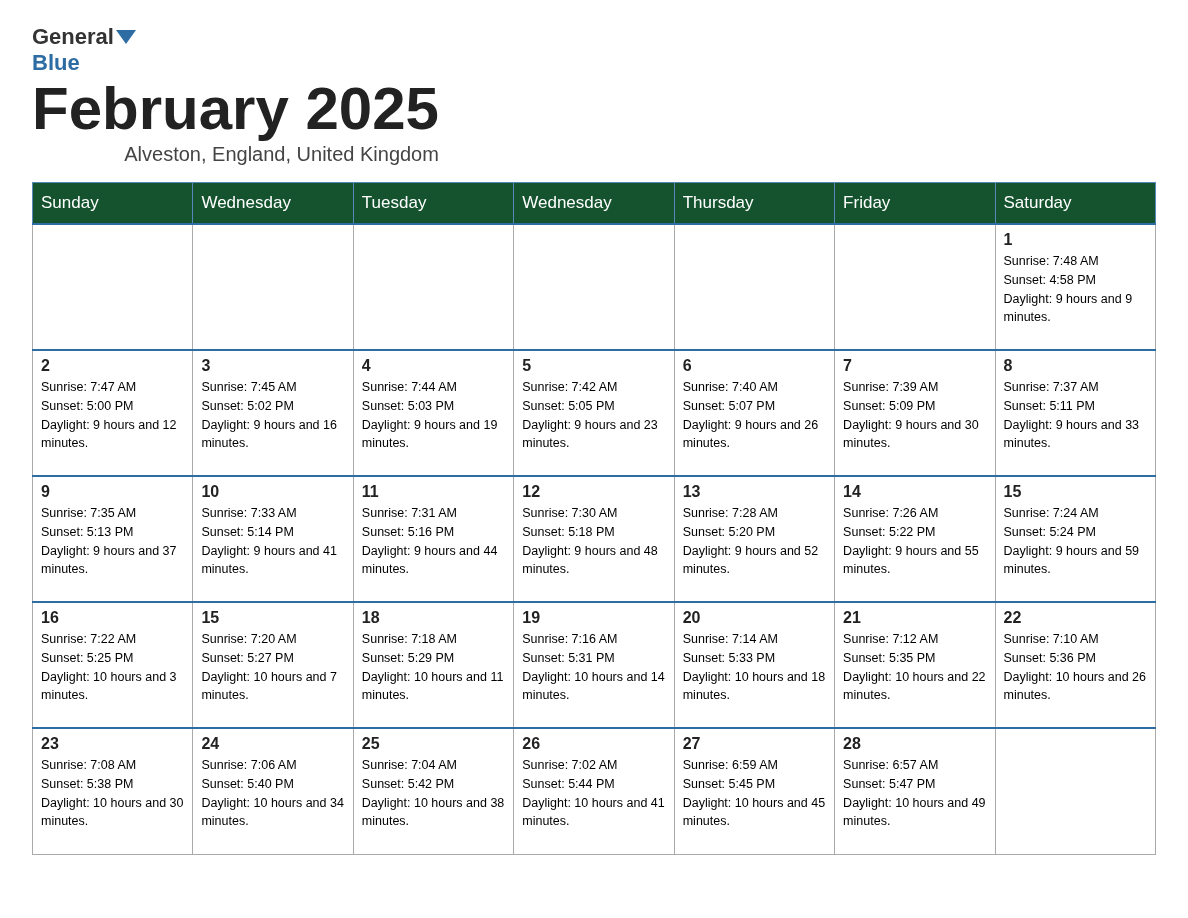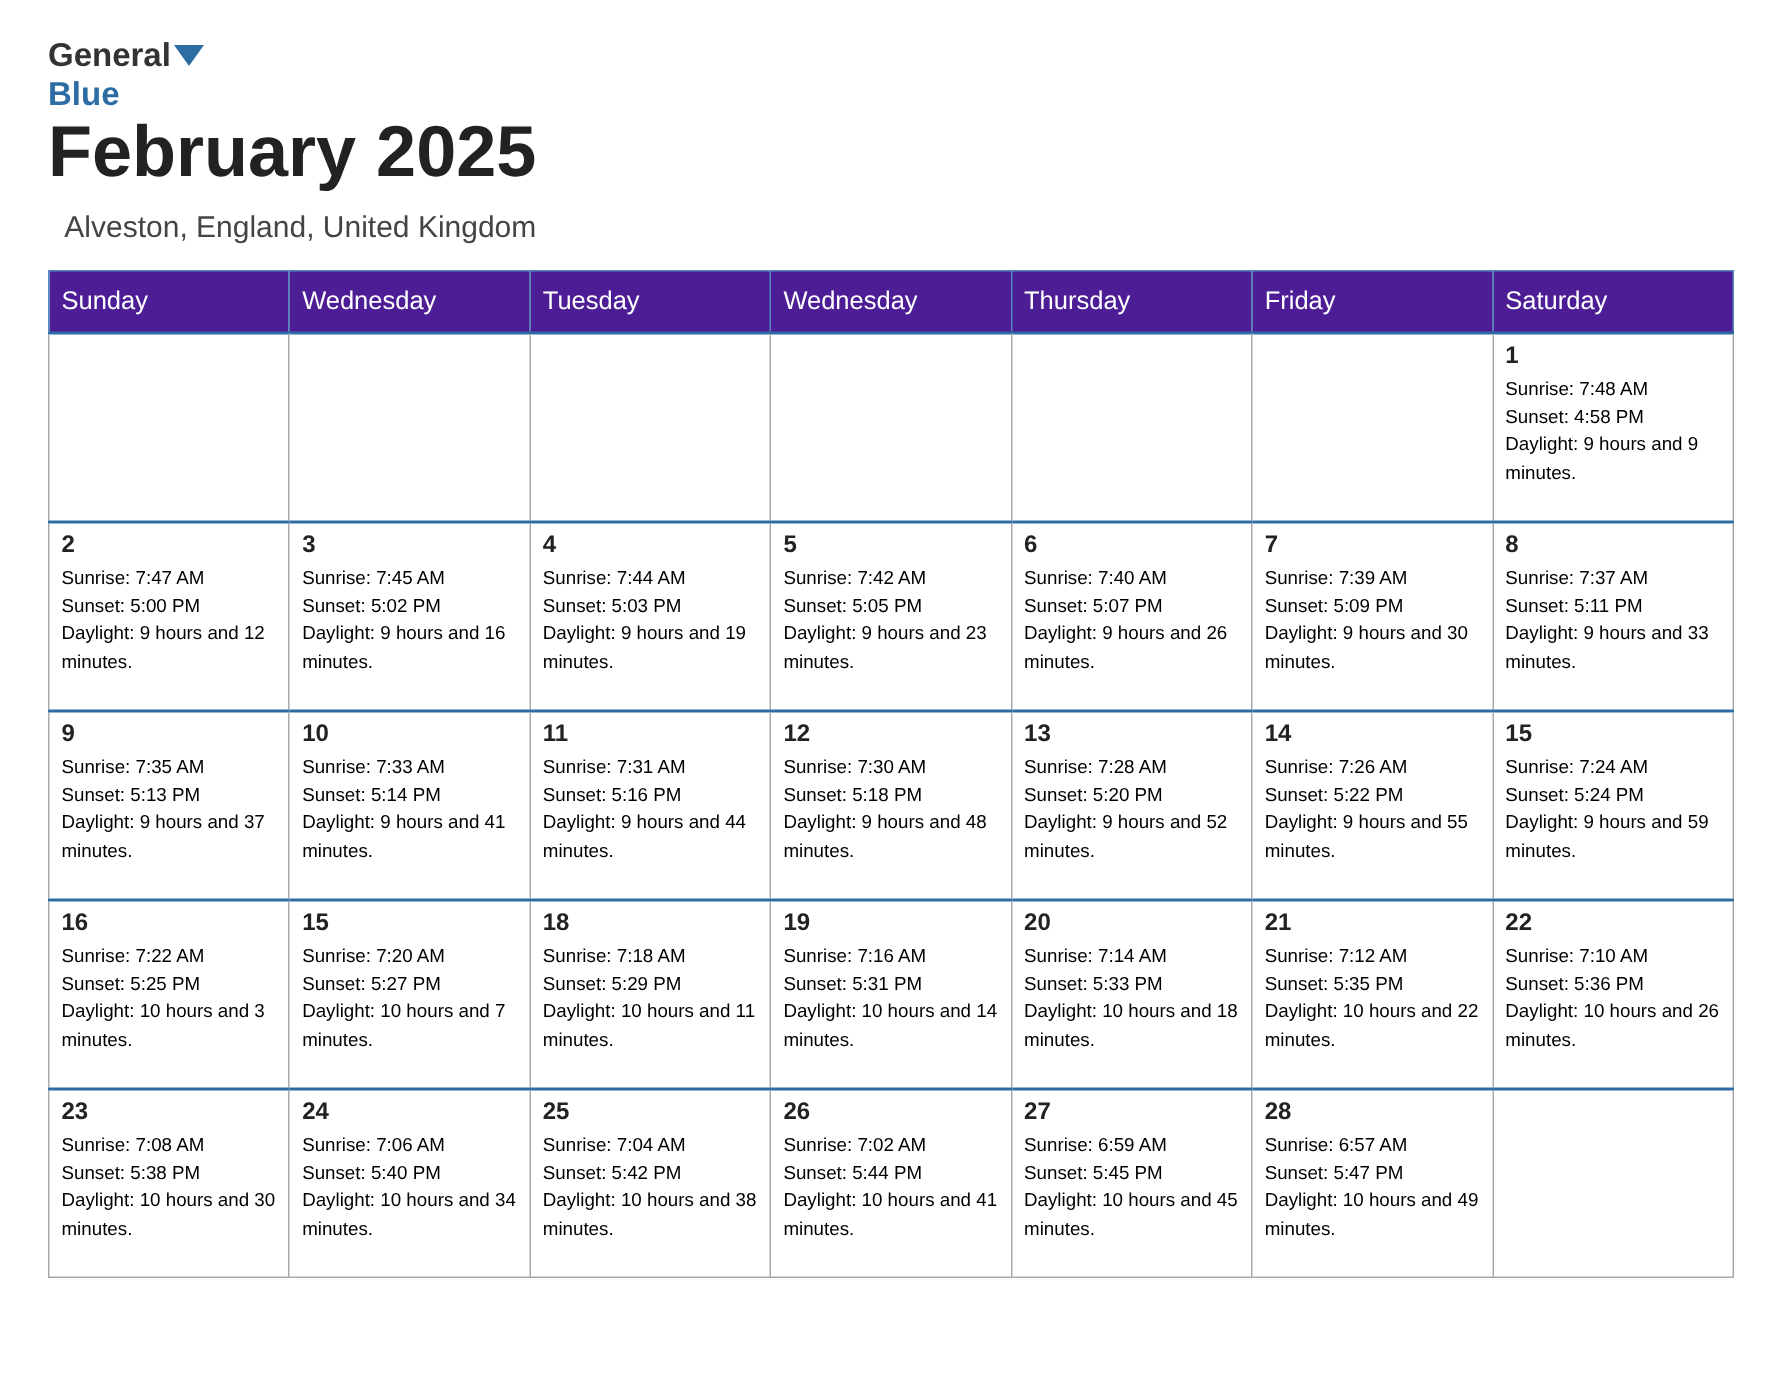--- a/index.html
+++ b/index.html
@@ -40,37 +40,37 @@
     }
     .logo-blue {
       color: #2e6da4;
       font-size: 22px;
       font-weight: bold;
     }
     .title-section {
       text-align: right;
     }
     .month-title {
-      font-size: 48px;
+      font-size: 60px;
       font-weight: bold;
       color: #222;
       line-height: 1.1;
     }
     .location {
       font-size: 20px;
       color: #444;
-      margin-top: 12px;
+      margin-top: 1px;
     }
     .calendar {
       width: 100%;
       border-collapse: collapse;
       border: 1px solid #666;
     }
     .calendar th {
-      background-color: #4c1d95;
+      background-color: #14532d;
       color: #fff;
       padding: 10px 8px;
       text-align: left;
       font-size: 17px;
       font-weight: normal;
       border: 1px solid #5588bb;
     }
     .calendar td {
       width: 14.28%;
       vertical-align: top;

